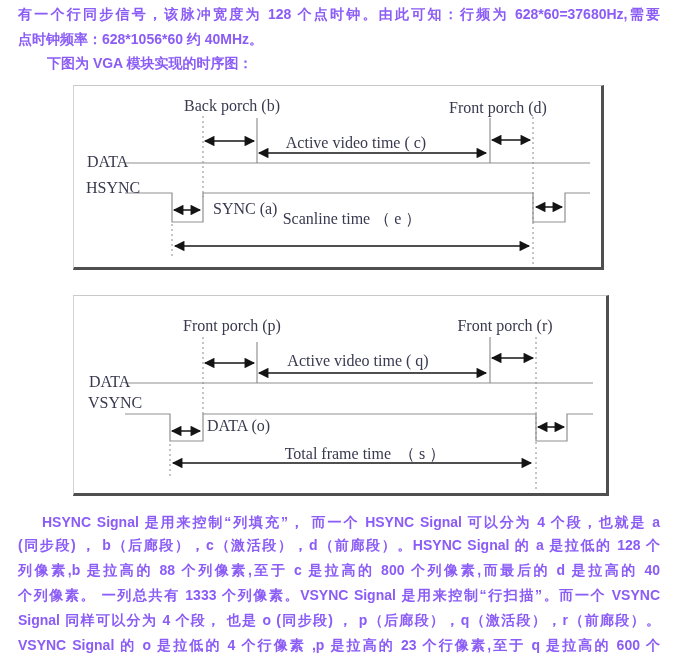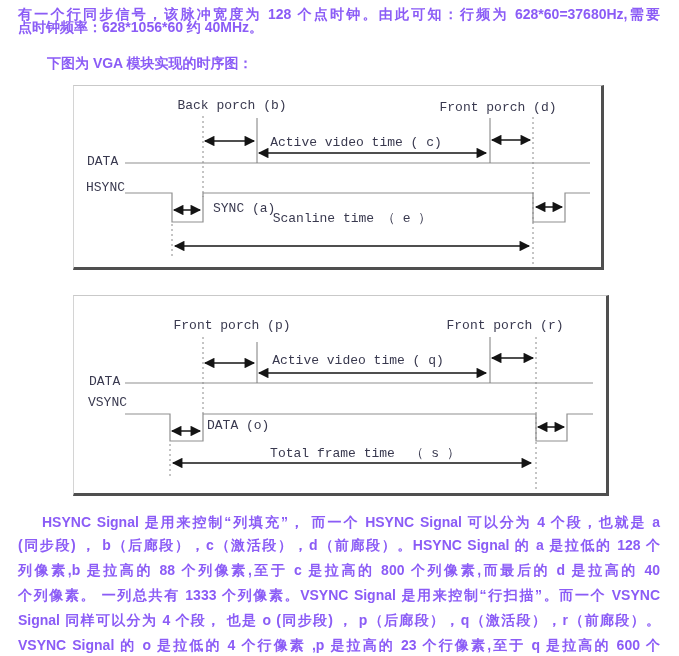--- a/index.html
+++ b/index.html
@@ -20,36 +20,36 @@
   
   .dframe{
     position:absolute;box-sizing:border-box;background:#fff;
     border-top:1px solid #c9c9c9;border-left:1px solid #d4d4d4;
     border-right:3px solid #4f4f4f;border-bottom:3px solid #4f4f4f;
   }
   #frame1{left:73px;top:85px;width:531px;height:185px;}
   #frame2{left:73px;top:295px;width:536px;height:201px;}
   
   .dlabel{
-    position:absolute;font-family:Liberation Mono, monospace;
-    font-size:13px;color:#39394f;white-space:pre;line-height:11px;
+    position:absolute;font-family:Liberation Serif, serif;
+    font-size:16px;color:#39394f;white-space:pre;line-height:11px;
   }
   .c{transform:translateX(-50%);}
   svg.overlay{position:absolute;left:0;top:0;}
   .sig{stroke:#8f8f8f;stroke-width:1.2;fill:none;}
   .tick{stroke:#7d7d7d;stroke-width:1;fill:none;}
   .dash{stroke:#8a8a8a;stroke-width:1;fill:none;stroke-dasharray:2 3;}
   .arr{stroke:#141414;stroke-width:1.5;fill:none;
        marker-start:url(#ar);marker-end:url(#ar);}
 </style>
 </head>
 <body>
 
 <div class="textline jline" style="top:3px">有一个行同步信号，该脉冲宽度为 128 个点时钟。由此可知：行频为 628*60=37680Hz,需要</div>
-<div class="textline" style="top:16px">点时钟频率：628*1056*60 约 40MHz。</div>
+<div class="textline" style="top:28px">点时钟频率：628*1056*60 约 40MHz。</div>
 <div class="textline indent1" style="top:52px">下图为 VGA 模块实现的时序图：</div>
 
 <div id="frame1" class="dframe"></div>
 <div id="frame2" class="dframe"></div>
 
 <svg class="overlay" width="679" height="656" viewBox="0 0 679 656">
   <defs>
     <marker id="ar" viewBox="0 0 10 10" refX="9" refY="5" markerWidth="9" markerHeight="7" orient="auto-start-reverse">
       <path d="M0,0 L10,5 L0,10 z" fill="#141414"></path>
     </marker>

